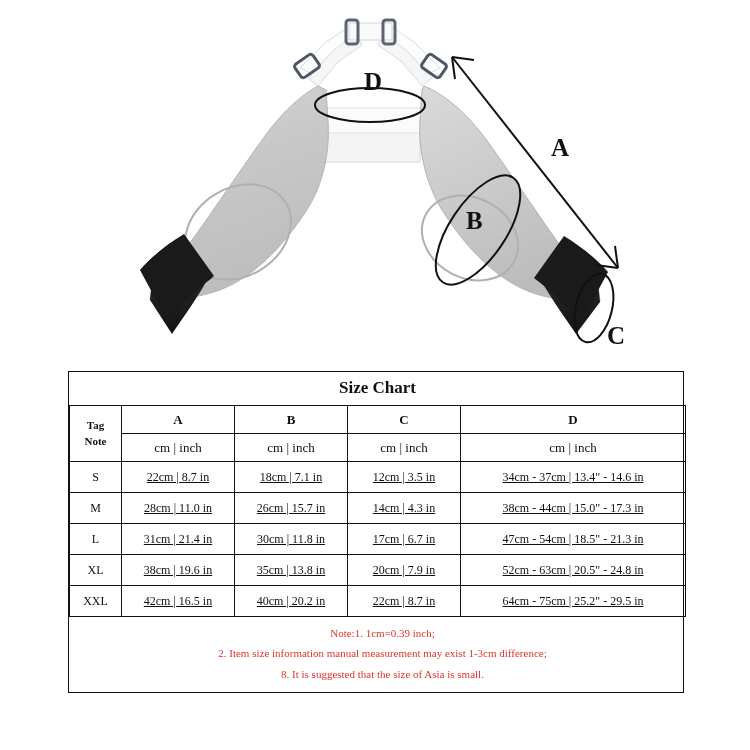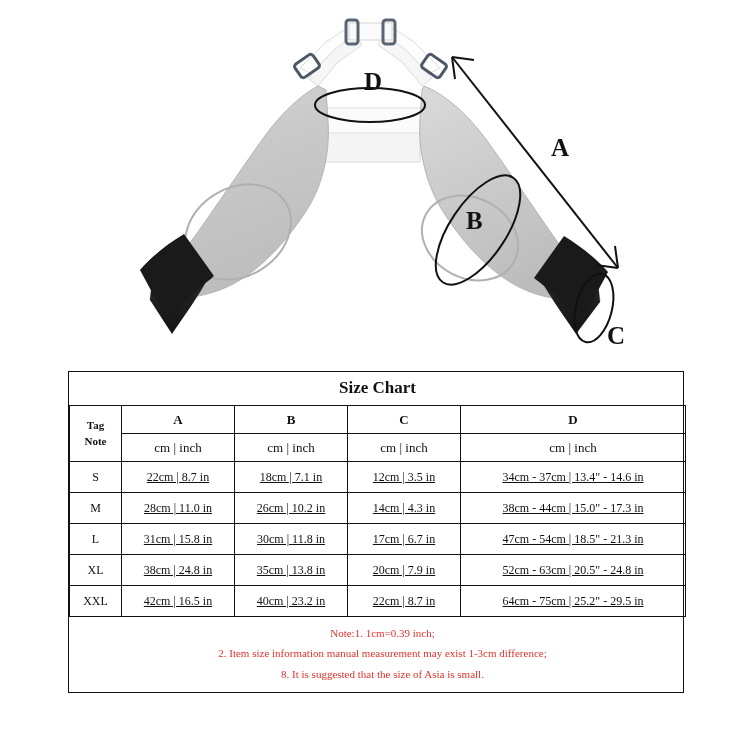--- a/index.html
+++ b/index.html
@@ -239,42 +239,42 @@
       <tr>
         <td class="cell-size">S</td>
         <td class="cell-val">22cm | 8.7 in</td>
         <td class="cell-val">18cm | 7.1 in</td>
         <td class="cell-val">12cm | 3.5 in</td>
         <td class="cell-val">34cm - 37cm | 13.4" - 14.6 in</td>
       </tr>
       <tr>
         <td class="cell-size">M</td>
         <td class="cell-val">28cm | 11.0 in</td>
-        <td class="cell-val">26cm | 10.2 in</td>
+        <td class="cell-val">26cm | 15.7 in</td>
         <td class="cell-val">14cm | 4.3 in</td>
         <td class="cell-val">38cm - 44cm | 15.0" - 17.3 in</td>
       </tr>
       <tr>
         <td class="cell-size">L</td>
-        <td class="cell-val">31cm | 15.8 in</td>
+        <td class="cell-val">31cm | 21.4 in</td>
         <td class="cell-val">30cm | 11.8 in</td>
         <td class="cell-val">17cm | 6.7 in</td>
         <td class="cell-val">47cm - 54cm | 18.5" - 21.3 in</td>
       </tr>
       <tr>
         <td class="cell-size">XL</td>
-        <td class="cell-val">38cm | 24.8 in</td>
+        <td class="cell-val">38cm | 19.6 in</td>
         <td class="cell-val">35cm | 13.8 in</td>
         <td class="cell-val">20cm | 7.9 in</td>
         <td class="cell-val">52cm - 63cm | 20.5" - 24.8 in</td>
       </tr>
       <tr>
         <td class="cell-size">XXL</td>
         <td class="cell-val">42cm | 16.5 in</td>
-        <td class="cell-val">40cm | 23.2 in</td>
+        <td class="cell-val">40cm | 20.2 in</td>
         <td class="cell-val">22cm | 8.7 in</td>
         <td class="cell-val">64cm - 75cm | 25.2" - 29.5 in</td>
       </tr>
 
       <tr>
         <td class="notes-cell" colspan="5">
           <div class="note-line">Note:1.  1cm=0.39 inch;</div>
           <div class="note-line">2.  Item size information manual measurement may exist 1-3cm difference;</div>
           <div class="note-line">8.  It is suggested that the size of Asia is small.</div>
         </td>

